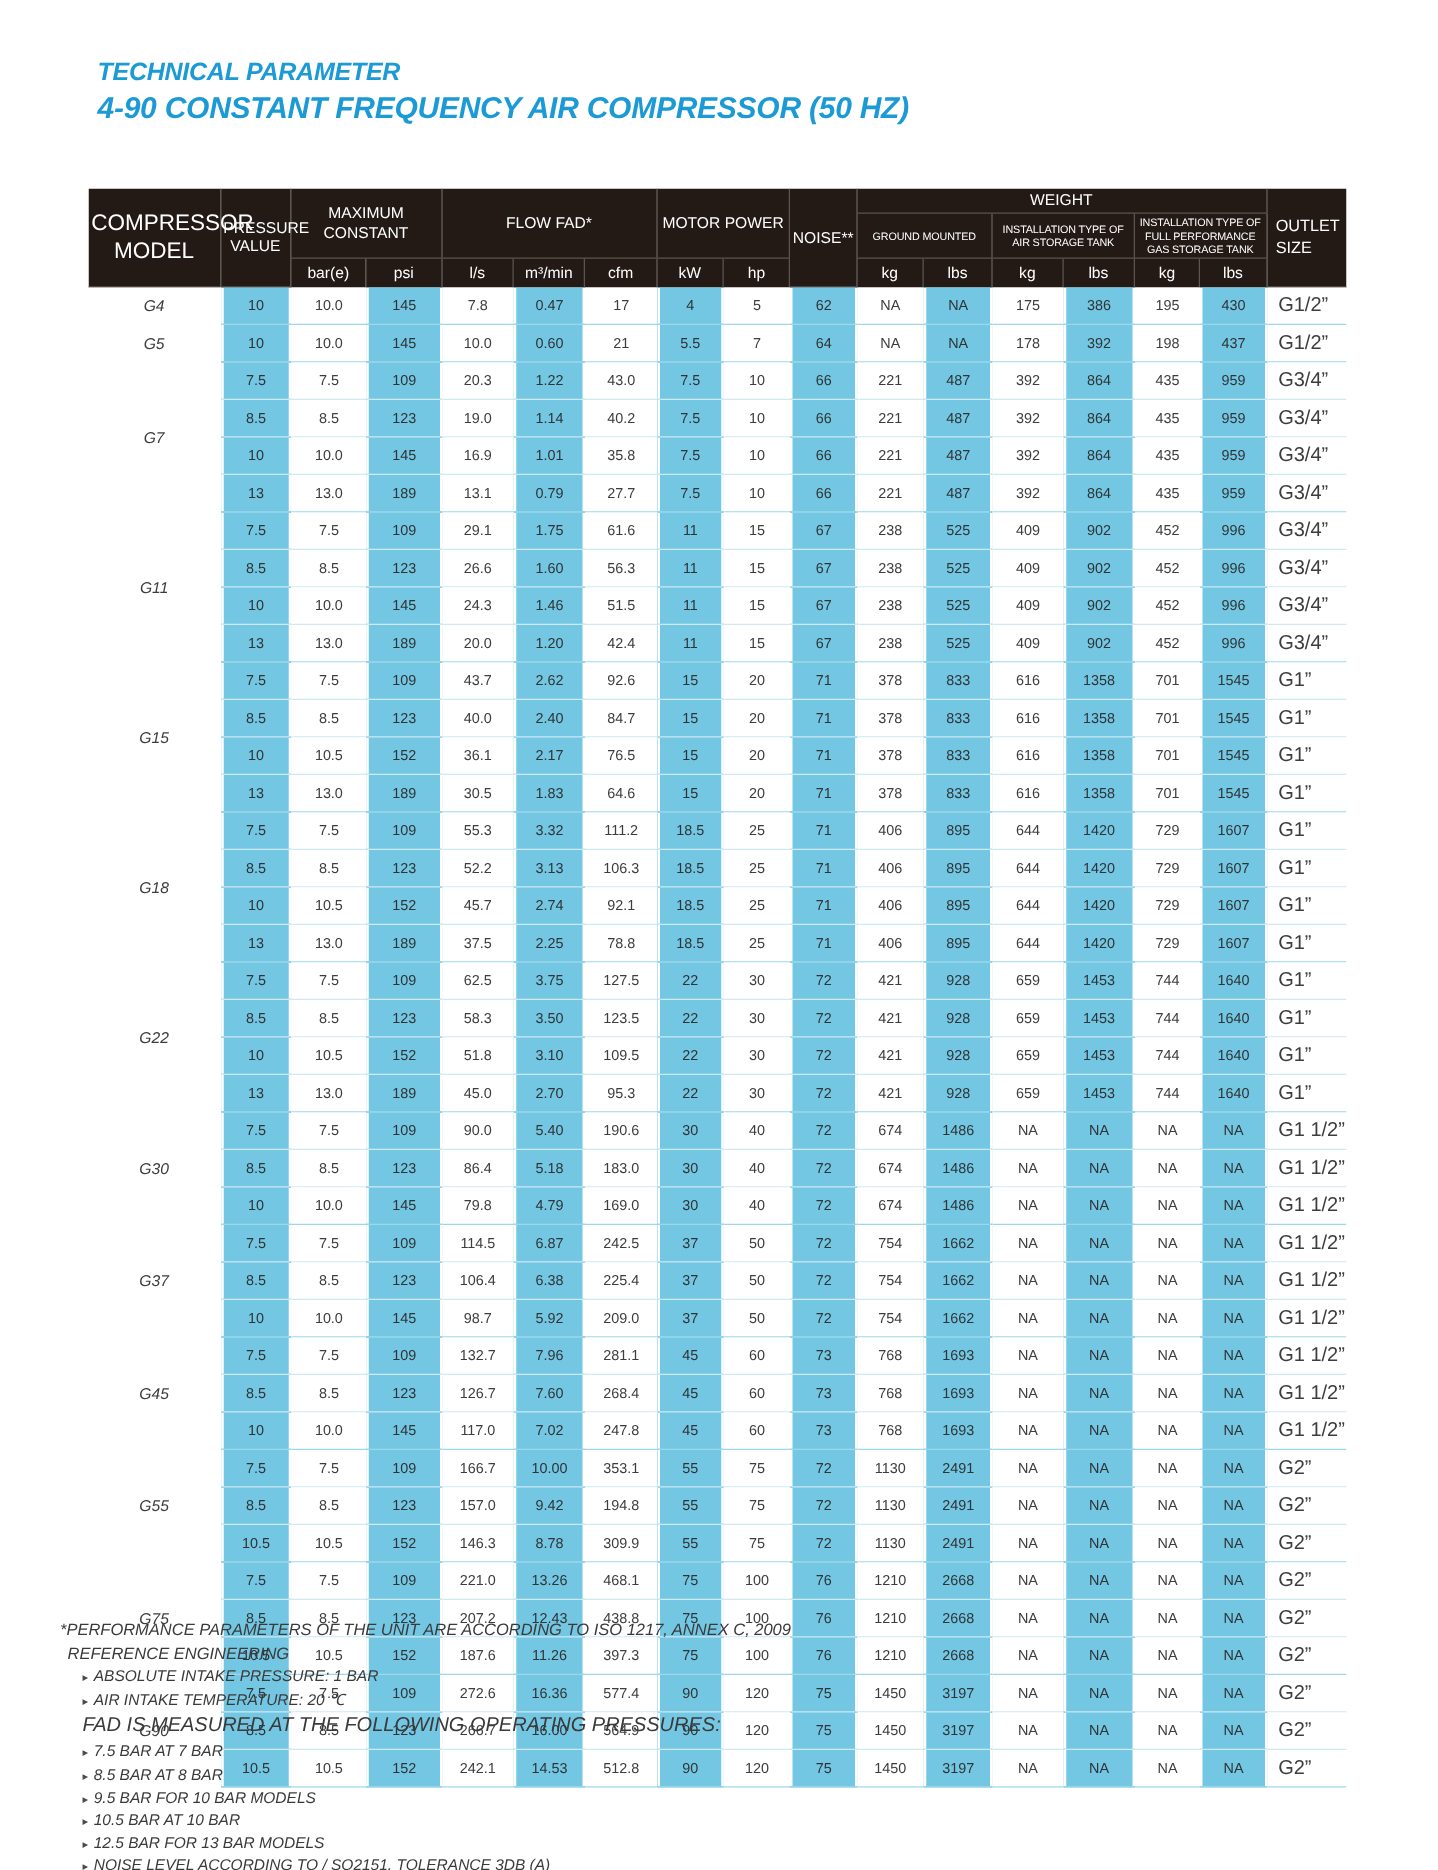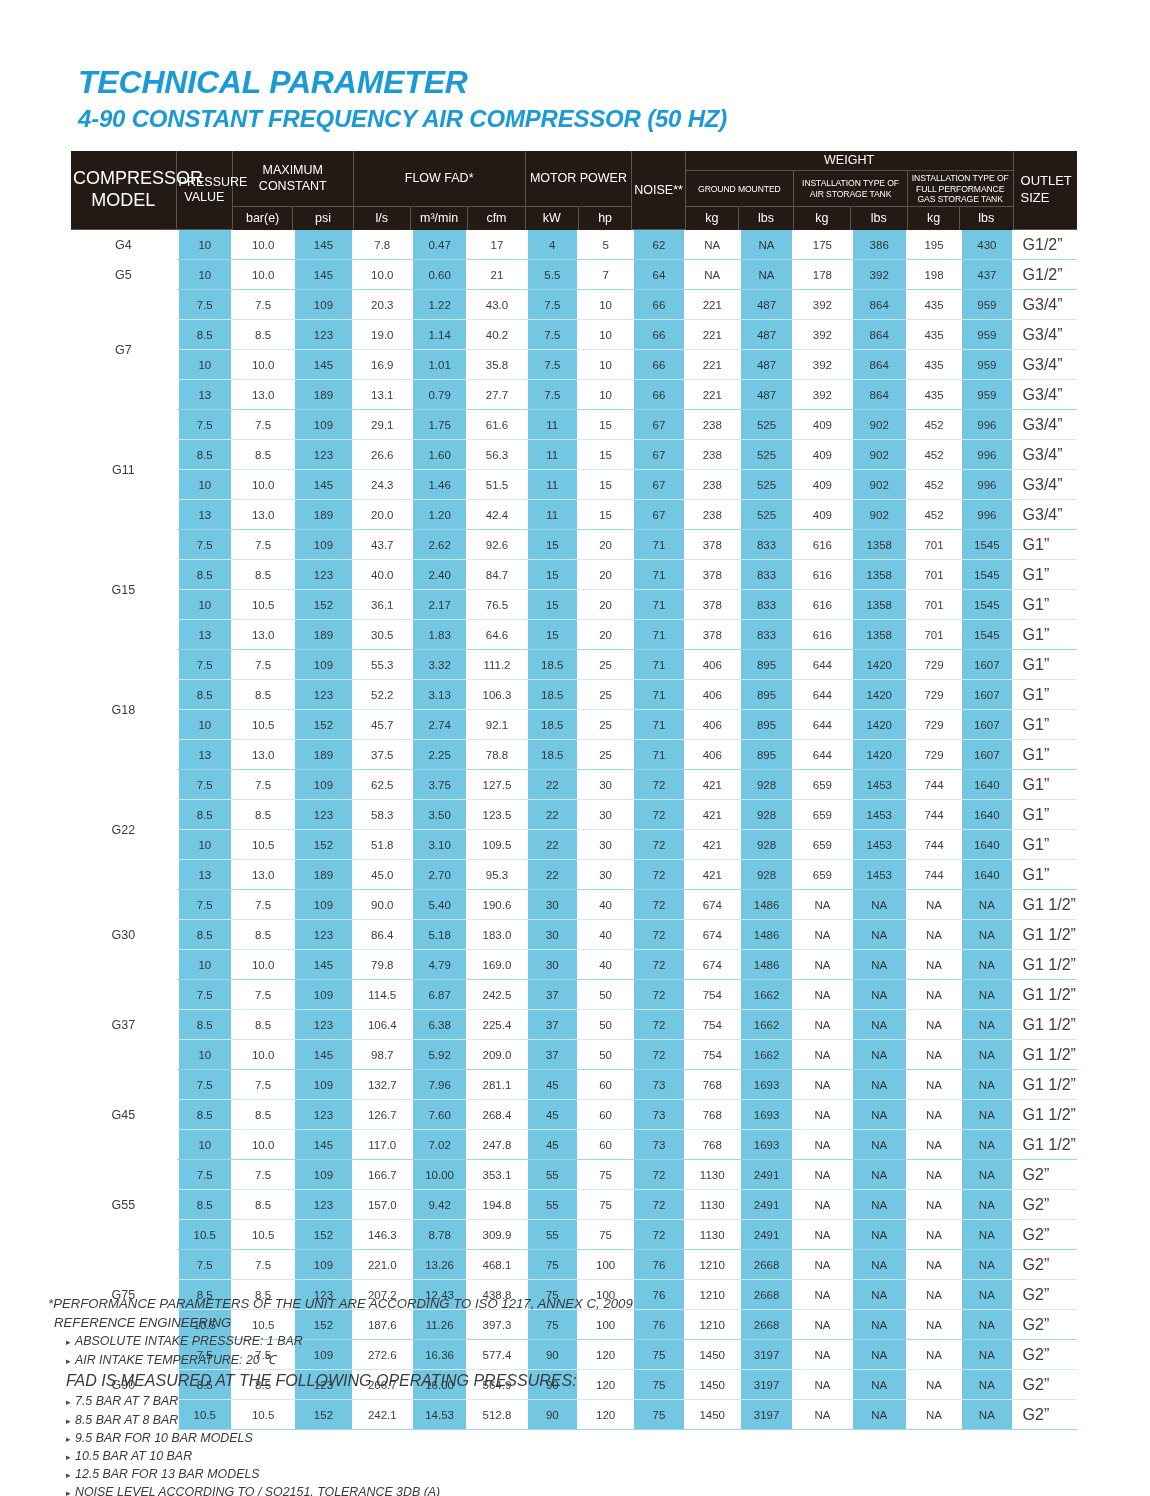--- a/index.html
+++ b/index.html
@@ -14,21 +14,21 @@
   .page { position:relative; width:1150px; height:1496px; }
 
   
   .titles { position:absolute; left:78px; top:45px; }
   .title-line {
     font-style:italic; font-weight:bold;
     color:#1B9AD6; letter-spacing:-0.2px;
     line-height:1.32;
     white-space:nowrap;
   }
-  .title-1 { font-size:32px;margin-top:16px; }
+  .title-1 { font-size:20px; }
   .title-2 { font-size:24px; }
 
   
   .table-wrap { position:absolute; left:71px; top:151px; width:1006px; }
   table.spec { border-collapse:separate; border-spacing:0; width:1006px; table-layout:fixed; }
 
   thead th {
     background:#231a16;
     color:#ffffff;
     font-weight:normal;
@@ -56,20 +56,21 @@
     background:#ffffff;
     border-bottom:1px solid #cfe9f3;
   }
   tbody td.sh { background:#74C7E3; color:#2f3436; }
   tbody td.model {
     background:#ffffff !important;
     color:#3d3d3d;
     font-size:12.5px;
     border-bottom:none;
     border-right:1px solid #ffffff;
+    font-style:italic;
   }
   tbody td.outlet {
     text-align:left; padding-left:9px;
     font-size:16px;
     background:#ffffff;
   }
   tbody tr.grp-last td { border-bottom:1px solid #9fd7ea; }
   tbody tr.grp-last td.model { border-bottom:none; }
   tbody tr.last-row td { border-bottom:1px solid #9fd7ea; }
 

